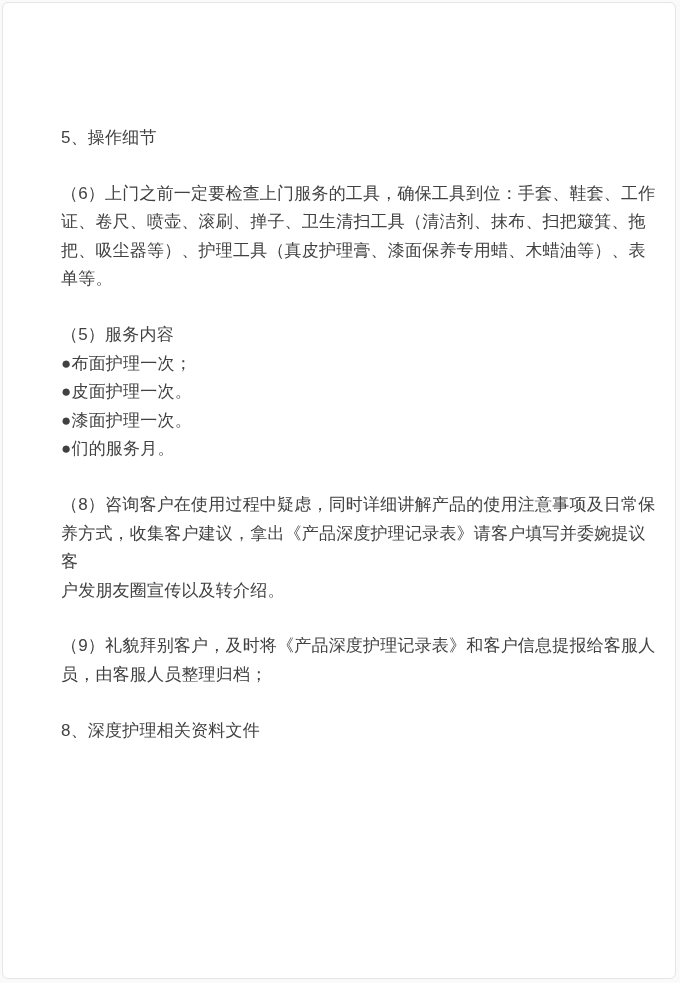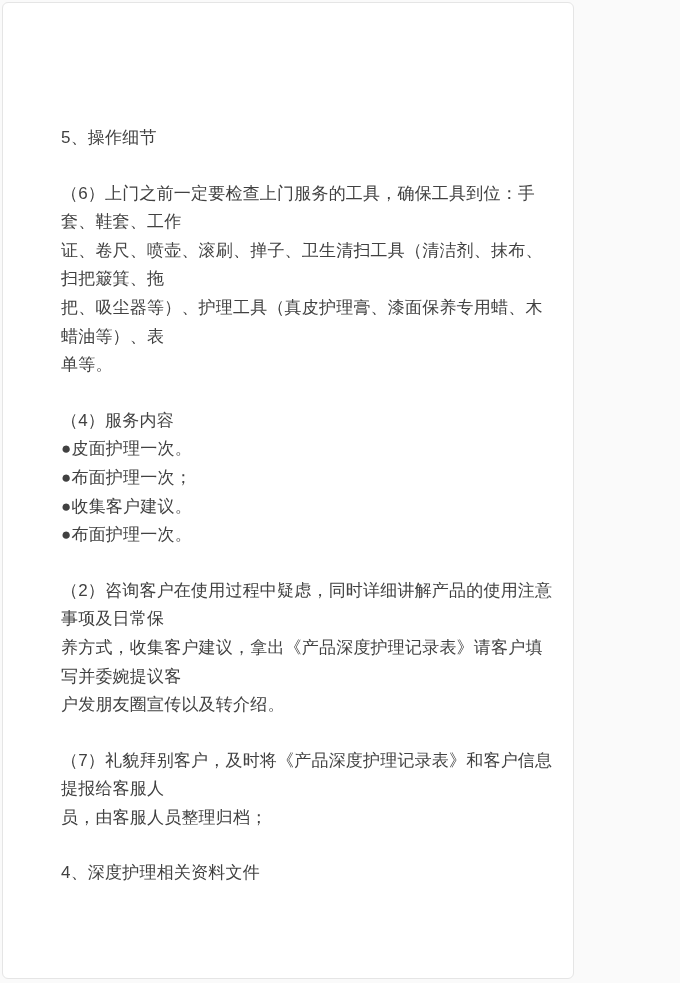--- a/index.html
+++ b/index.html
@@ -7,21 +7,21 @@
     padding: 0;
     width: 680px;
     height: 983px;
     background: #fafafa;
     font-family: "Liberation Sans", "DejaVu Sans", sans-serif;
   }
   .page {
     position: absolute;
     left: 2px;
     top: 2px;
-    width: 572px;
+    width: 674px;
     height: 977px;
     box-sizing: border-box;
     background: #ffffff;
     border: 1px solid #e5e5e5;
     border-radius: 6px;
     overflow: hidden;
   }
   .content {
     box-sizing: border-box;
     padding: 121px 16px 0 58px;
@@ -50,36 +50,36 @@
 
     <div class="group">
       <p>（6）上门之前一定要检查上门服务的工具，确保工具到位：手套、鞋套、工作
 证、卷尺、喷壶、滚刷、掸子、卫生清扫工具（清洁剂、抹布、扫把簸箕、拖
 把、吸尘器等）、护理工具（真皮护理膏、漆面保养专用蜡、木蜡油等）、表
 单等。</p>
     </div>
 
 
     <div class="group">
-      <p>（4）服务内容</p>
+      <p>（5）服务内容</p>
+      <p>●布面护理一次；</p>
       <p>●皮面护理一次。</p>
-      <p>●布面护理一次；</p>
-      <p>●收集客户建议。</p>
-      <p>●布面护理一次。</p>
+      <p>●漆面护理一次。</p>
+      <p>●们的服务月。</p>
     </div>
 
     <div class="group">
-      <p>（2）咨询客户在使用过程中疑虑，同时详细讲解产品的使用注意事项及日常保
+      <p>（8）咨询客户在使用过程中疑虑，同时详细讲解产品的使用注意事项及日常保
 养方式，收集客户建议，拿出《产品深度护理记录表》请客户填写并委婉提议客
 户发朋友圈宣传以及转介绍。</p>
     </div>
 
     <div class="group">
-      <p>（7）礼貌拜别客户，及时将《产品深度护理记录表》和客户信息提报给客服人
+      <p>（9）礼貌拜别客户，及时将《产品深度护理记录表》和客户信息提报给客服人
 员，由客服人员整理归档；</p>
     </div>
 
     <div class="group">
-      <p>4、深度护理相关资料文件</p>
+      <p>8、深度护理相关资料文件</p>
     </div>
 
   </div>
 </div>
 
 </body></html>

